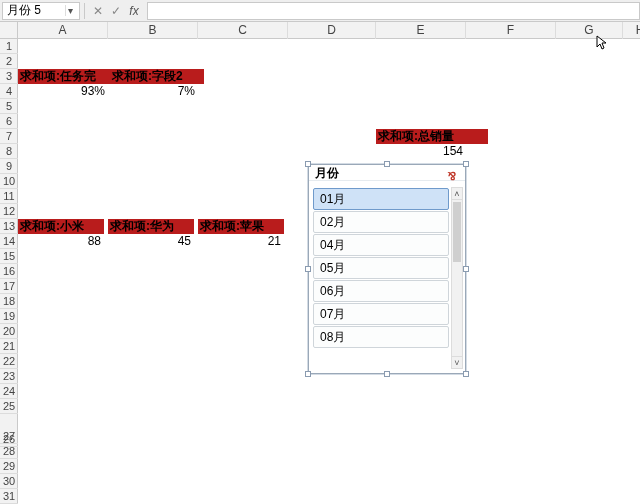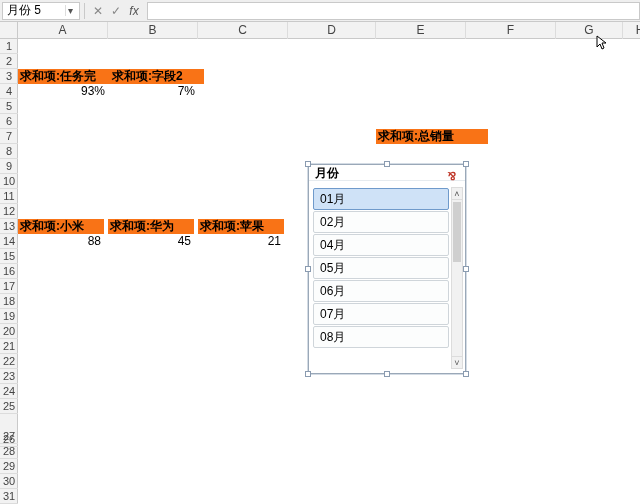--- a/index.html
+++ b/index.html
@@ -98,21 +98,21 @@
     top:17px; left:18px; right:0; bottom:0;
   }
   .cell {
     position:absolute;
     height:15px;
     line-height:15px;
     font-size:12px;
     white-space:nowrap;
   }
   .hdr {
-    background:#f97316;
+    background:#b91c1c;
     font-weight:bold;
     padding:0 2px;
     color:#000;
   }
   .rt { text-align:right; padding-right:3px; }
 
   
   .slicer {
     position:absolute;
     width:158px;
@@ -252,20 +252,21 @@
 
   <div class="cells">
 
     <div class="cell hdr" style="top:30px;left:0;width:92px">求和项:任务完</div>
     <div class="cell hdr" style="top:30px;left:92px;width:94px">求和项:字段2</div>
 
     <div class="cell rt" style="top:45px;left:0;width:90px">93%</div>
     <div class="cell rt" style="top:45px;left:90px;width:90px">7%</div>
 
     <div class="cell hdr" style="top:90px;left:358px;width:112px">求和项:总销量</div>
+    <div class="cell rt" style="top:105px;left:358px;width:90px">154</div>
 
     <div class="cell hdr" style="top:180px;left:0;width:86px">求和项:小米</div>
     <div class="cell hdr" style="top:180px;left:90px;width:86px">求和项:华为</div>
     <div class="cell hdr" style="top:180px;left:180px;width:86px">求和项:苹果</div>
     <div class="cell rt" style="top:195px;left:0;width:86px">88</div>
     <div class="cell rt" style="top:195px;left:90px;width:86px">45</div>
     <div class="cell rt" style="top:195px;left:180px;width:86px">21</div>
 
     <div class="slicer" style="top:125px;left:290px">
       <div class="handles">

